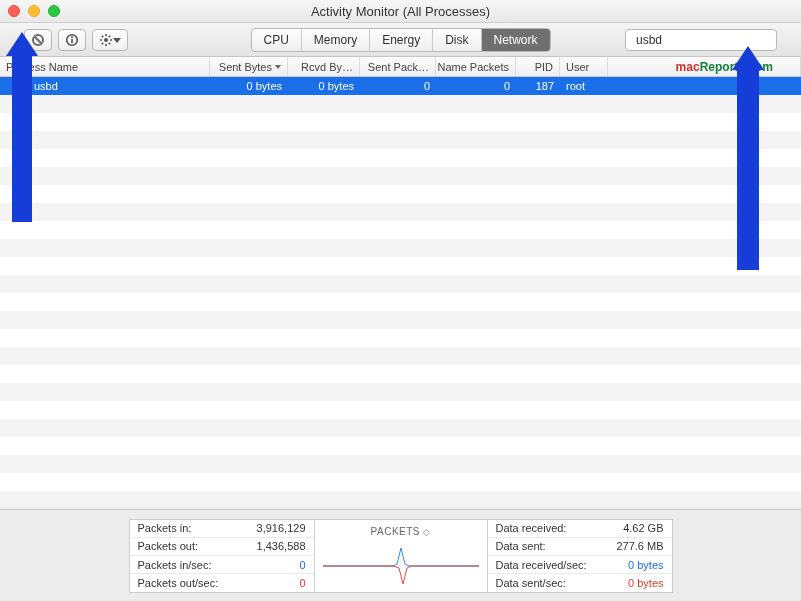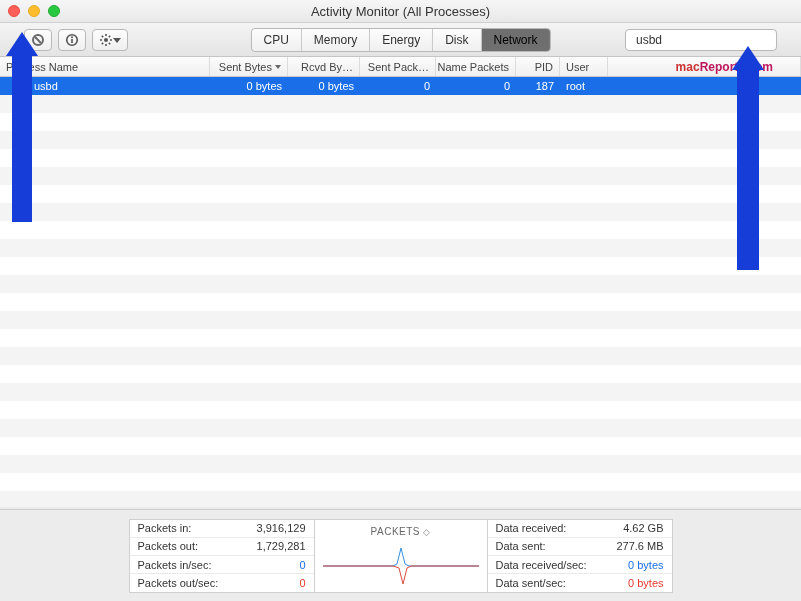--- a/index.html
+++ b/index.html
@@ -14,21 +14,21 @@
   .tl.green{background:#28c940;border:1px solid #1fab33;}
 
   
   .toolbar { height:34px; background:linear-gradient(#f4f4f4,#e4e4e4); border-bottom:1px solid #c5c5c5; display:flex; align-items:center; padding:0 24px; gap:6px; position:relative;}
   .tbtn { height:22px; min-width:28px; border:1px solid #b8b8b8; border-radius:4px; background:linear-gradient(#fdfdfd,#efefef); display:inline-flex; align-items:center; justify-content:center; font-size:12px; color:#333; cursor:default;}
   .tbtn svg{display:block;}
   .tbtn.gear{padding:0 6px;}
   .seg { display:flex; border:1px solid #b8b8b8; border-radius:4px; overflow:hidden; background:linear-gradient(#fdfdfd,#efefef); }
   .seg .sbtn { padding:0 12px; height:22px; line-height:22px; font-size:12px; color:#333; border-right:1px solid #c9c9c9; cursor:default;}
   .seg .sbtn:last-child{border-right:none;}
-  .seg .sbtn.active{ background:#6f6f6f; color:#000000; }
+  .seg .sbtn.active{ background:#6f6f6f; color:#ffffff; }
   .search { margin-left:auto; width:152px; height:22px; border:1px solid #b8b8b8; border-radius:4px; background:#fff; display:flex; align-items:center; padding:0 4px 0 6px; gap:4px; }
   .search input { flex:1; border:none; outline:none; font-size:12px; color:#333; background:transparent;}
 
   
   .thead { height:20px; background:linear-gradient(#fcfcfc,#efefef); border-bottom:1px solid #c8c8c8; display:flex; font-size:11px; color:#444;}
   .th { border-right:1px solid #dcdcdc; display:flex; align-items:center; padding:0 6px; overflow:hidden; white-space:nowrap;}
   .th.sort::after{content:"";margin-left:3px;border-left:3px solid transparent;border-right:3px solid transparent;border-top:4px solid #666;}
   .c-name{width:210px;}
   .c-sent{width:78px;justify-content:flex-end;}
   .c-rb{width:72px;justify-content:flex-end;}
@@ -56,21 +56,21 @@
   .prow:last-child{border-bottom:none;}
   .prow .v.blue{color:#1a6fe8;}
   .prow .v.red{color:#e63a2e;}
   .midlabel{font-size:10px;color:#666;text-align:center;padding-top:6px;letter-spacing:0.5px;}
   .midlabel::after{content:" \25C7"; font-size:9px;color:#888;}
   .sparkwrap{position:absolute;left:8px;right:8px;top:26px;bottom:6px;}
 
   
   .wm{position:absolute; right:28px; top:60px; font-size:12px; color:#b33; font-weight:600;}
   .wm .mac{color:#c33;}
-  .wm .rep{color:#be185d;}
+  .wm .rep{color:#15803d;}
 
   
   .arrow{position:absolute;}
   .arrow .stem{background:#173dd9;}
   .arrow .head{width:0;height:0;}
   .arrow.a1{left:6px; top:32px;}
   .arrow.a1 .head{border-left:16px solid transparent;border-right:16px solid transparent;border-bottom:24px solid #173dd9;margin-left:0;}
   .arrow.a1 .stem{width:20px;height:166px;margin-left:6px;}
   .arrow.a2{left:732px; top:46px;}
   .arrow.a2 .head{border-left:16px solid transparent;border-right:16px solid transparent;border-bottom:24px solid #173dd9;}
@@ -189,21 +189,21 @@
   </div>
 
 <div class="bottom">
   <div class="panel left" id="sum-left">
       <div class="prow">
         <span>Packets in:</span>
         <span class="v ">3,916,129</span>
       </div>
       <div class="prow">
         <span>Packets out:</span>
-        <span class="v ">1,729,281</span>
+        <span class="v ">1,436,588</span>
       </div>
       <div class="prow">
         <span>Packets in/sec:</span>
         <span class="v blue">0</span>
       </div>
       <div class="prow">
         <span>Packets out/sec:</span>
         <span class="v red">0</span>
       </div>
     </div>

